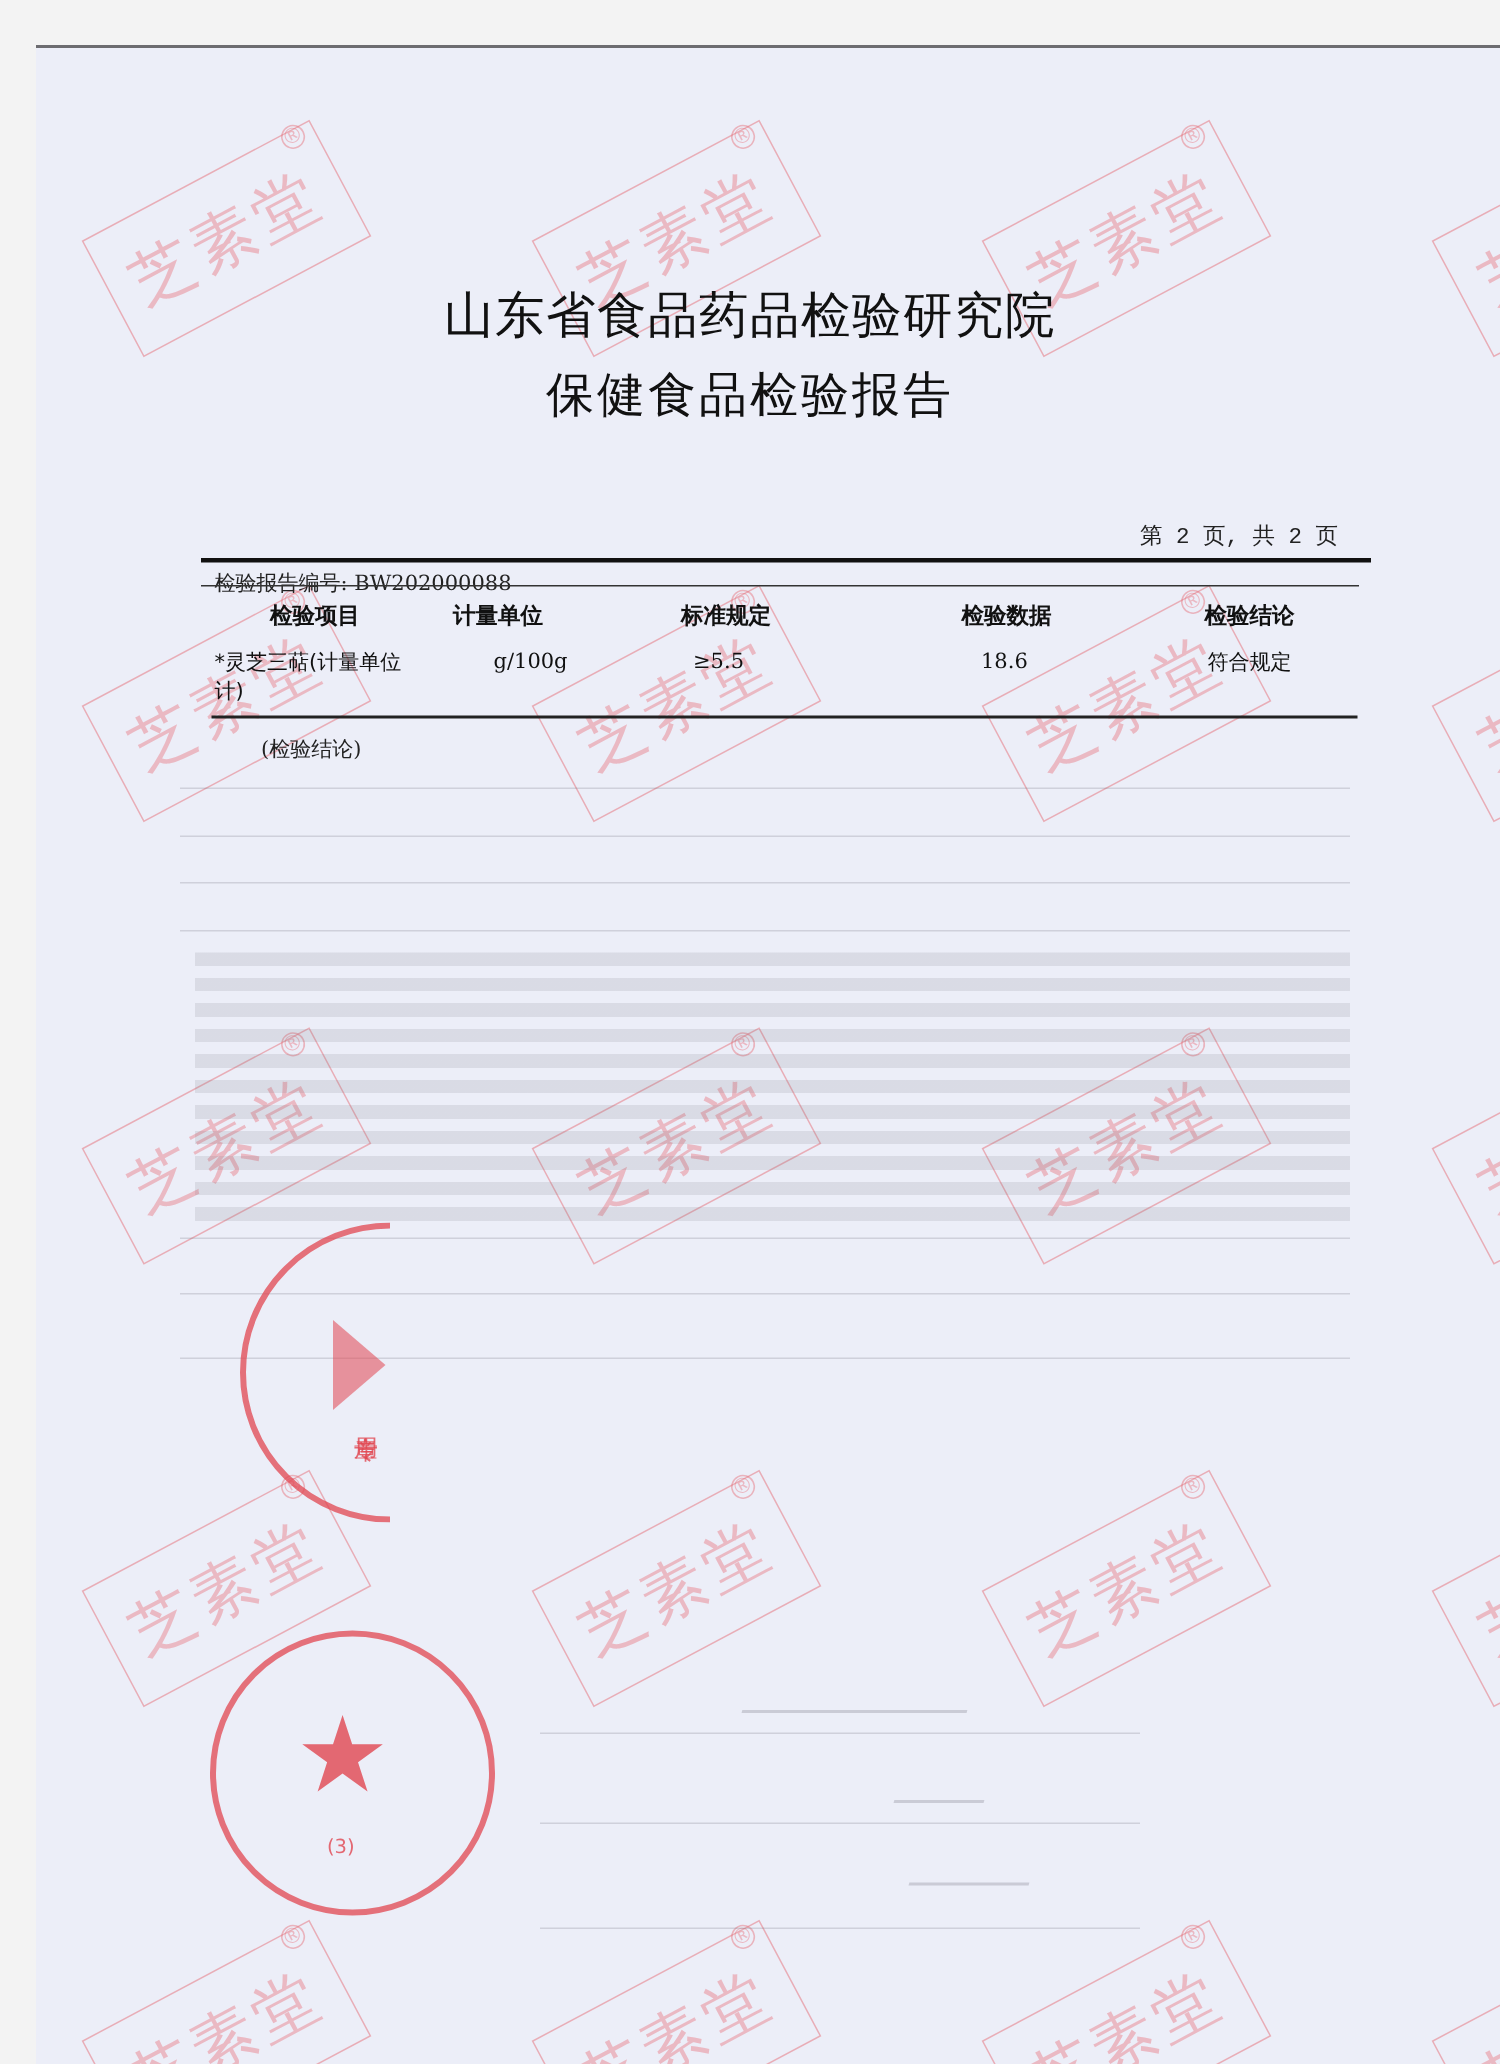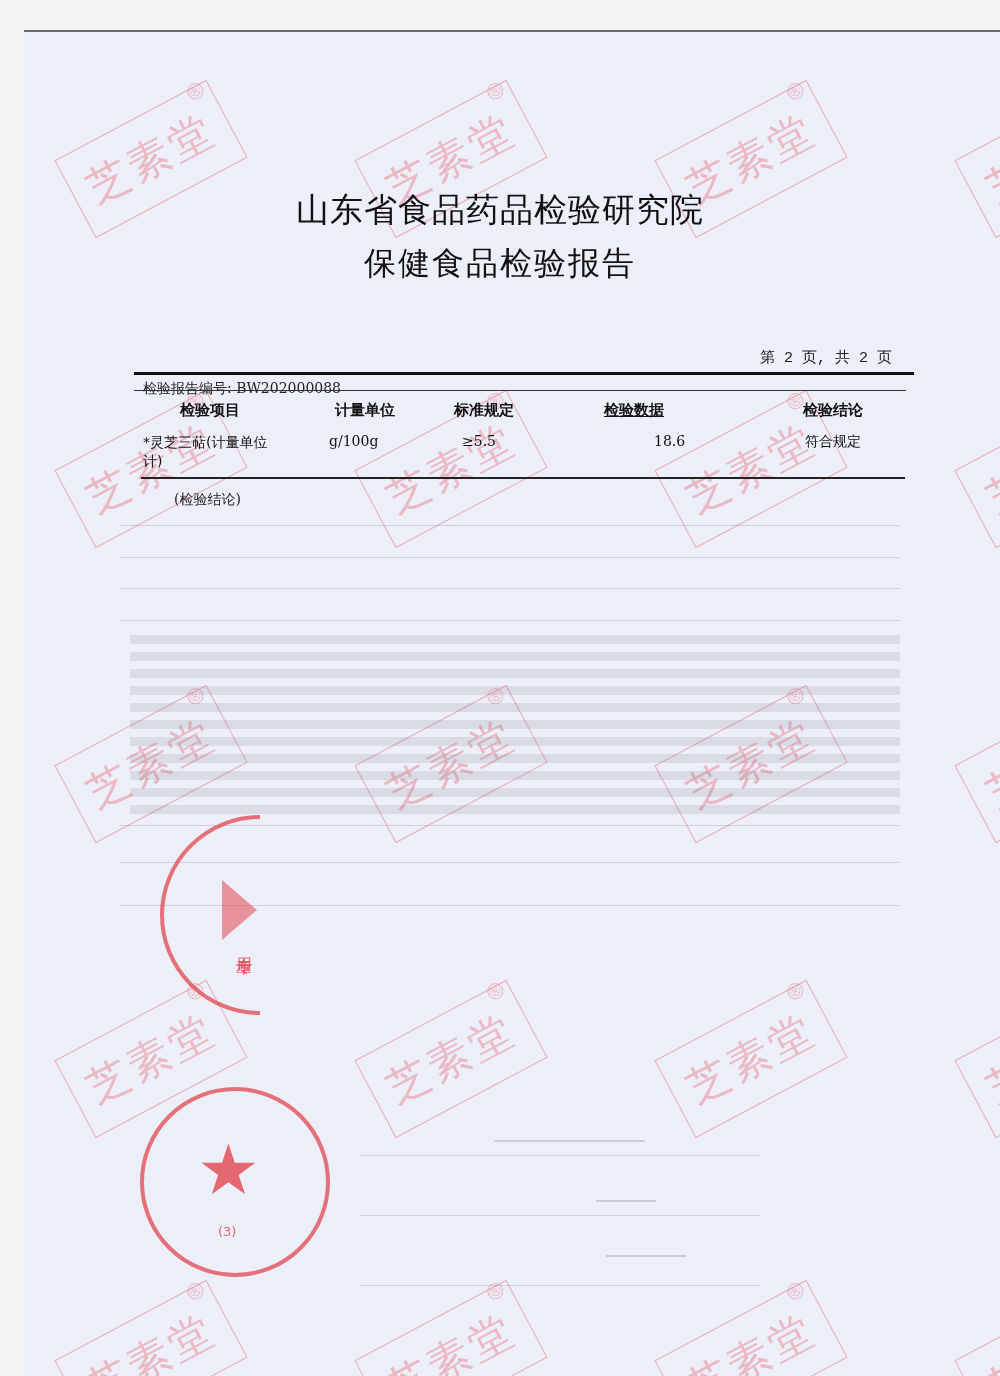--- a/index.html
+++ b/index.html
@@ -101,23 +101,23 @@
   <span>检验报告编号:</span>
   <span>BW202000088</span>
 </div>
 <div class="page-no">第 2 页, 共 2 页</div>
 
 <div class="rule-thick"></div>
 <div class="rule-thin"></div>
 
 <div>
   <div class="th" style="left:180px;">检验项目</div>
-  <div class="th" style="left:335px;">计量单位</div>
+  <div class="th" style="left:302px;">计量单位</div>
   <div class="th" style="left:454px;">标准规定</div>
-  <div class="th" style="left:604px;text-decoration:underline;">检验数据</div>
+  <div class="th" style="left:641px;">检验数据</div>
   <div class="th" style="left:803px;">检验结论</div>
 
   <div>
     <div class="td" style="left:143px;font-family:'DejaVu Sans',sans-serif;line-height:19px;">
       <div>*灵芝三萜(计量单位</div>
       <div>计)</div>
     </div>
     <div class="td" style="left:329px;">g/100g</div>
     <div class="td" style="left:462px;">≥5.5</div>
     <div class="td" style="left:654px;">18.6</div>

